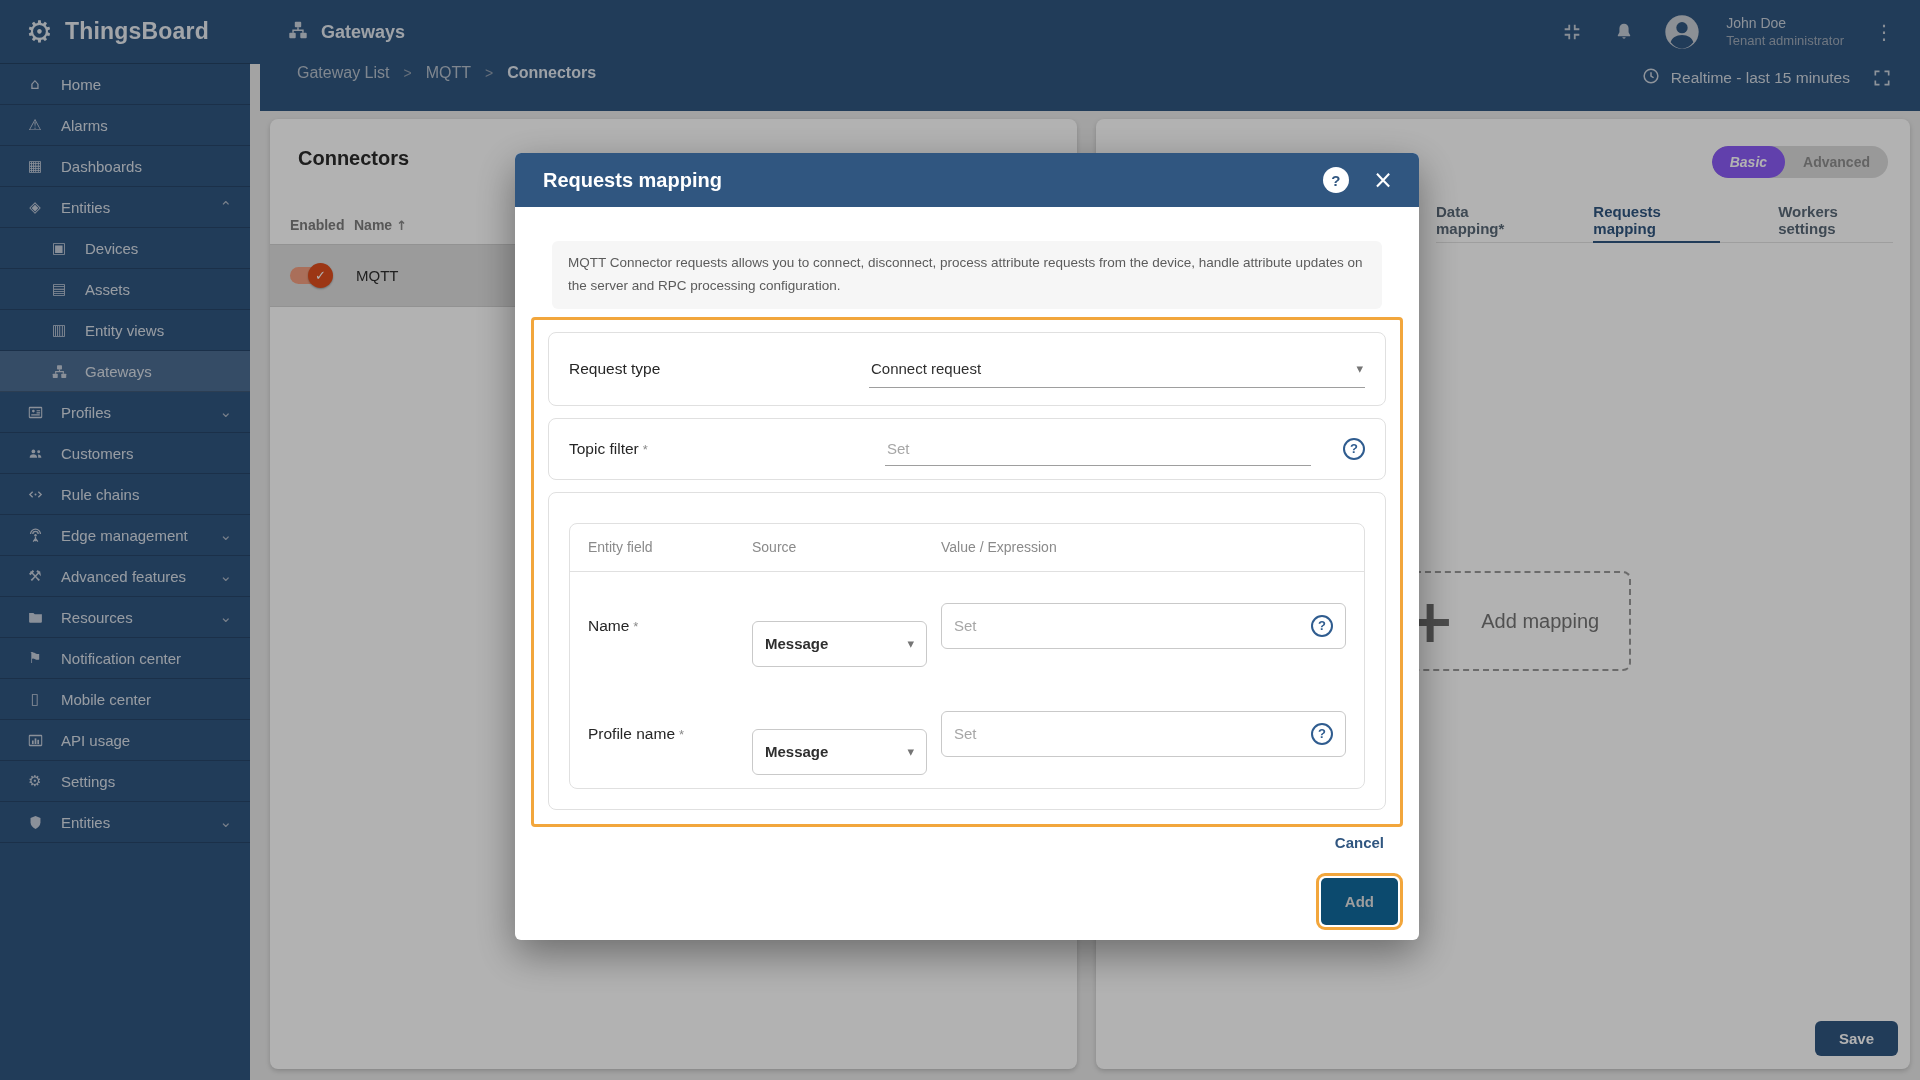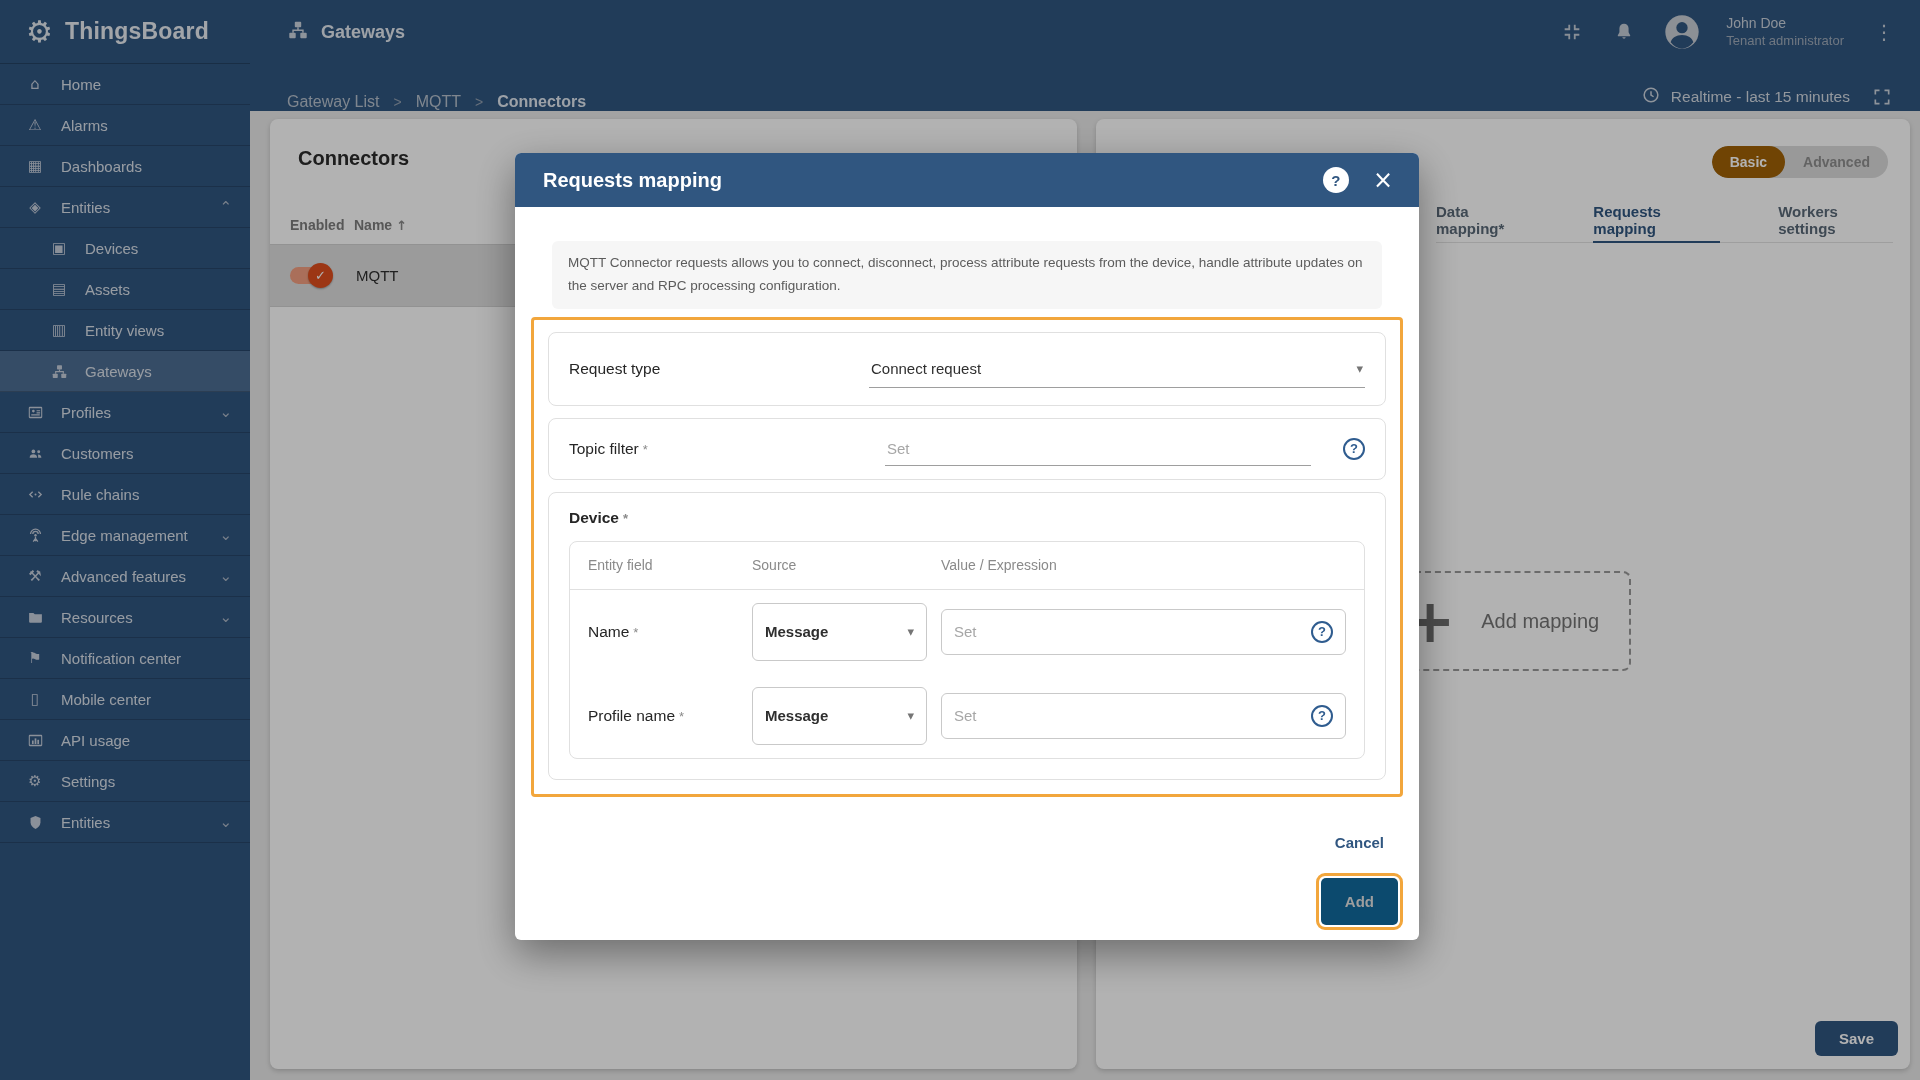--- a/index.html
+++ b/index.html
@@ -33,22 +33,22 @@
   .topbar-right { margin-left:auto; display:flex; align-items:center; gap:24px; padding-right:20px; }
   .tb-icon-btn { width:28px; height:28px; display:flex; align-items:center; justify-content:center;
                  cursor:pointer; }
   .tb-icon-btn svg { width:22px; height:22px; stroke:#c3ccd6; fill:none; stroke-width:2; }
   .avatar { width:40px; height:40px; cursor:pointer; }
   .user-block { line-height:1.25; cursor:pointer; }
   .user-name { font-size:14px; color:#c9d1db; }
   .user-role { font-size:13px; color:#9fabb9; }
   .more-vert { font-size:20px; color:#c3ccd6; cursor:pointer; padding:0 6px; }
 
-  .subbar { position:absolute; left:250px; top:64px; right:0; height:47px; background:#305680;
-            display:flex; align-items:flex-end; }
+  .subbar { position:absolute; left:260px; top:64px; right:0; height:47px; background:#305680;
+            display:flex; align-items:flex-start; }
   .crumbs { display:flex; align-items:center; gap:14px; padding-left:37px; font-size:16px; }
   .crumb { color:#b6c1cd; cursor:pointer; }
   .crumb.current { color:#e0e7ef; font-weight:700; cursor:default; }
   .crumb-sep { color:#93a1b1; font-size:14px; }
   .subbar-right { margin-left:auto; display:flex; align-items:center; gap:18px; padding-right:24px; }
   .timewindow { display:flex; align-items:center; gap:10px; cursor:pointer; }
   .timewindow svg { width:20px; height:20px; stroke:#ccd4de; fill:none; stroke-width:1.8; }
   .timewindow-label { font-size:15.5px; color:#d3dae2; }
   .expand-btn svg { width:20px; height:20px; stroke:#ccd4de; fill:none; stroke-width:2; }
 
@@ -73,21 +73,21 @@
   .toggle .knob { position:absolute; right:-3px; top:-4px; width:25px; height:25px; border-radius:50%;
                   background:#e04e1d; color:#fff; font-size:13px; display:flex; align-items:center;
                   justify-content:center; box-shadow:0 1px 2px rgba(0,0,0,0.3); }
   .conn-row .row-name { font-size:15px; color:#2e2e2e; margin-left:2px; }
 
   
   .seg-toggle { position:absolute; top:27px; right:22px; background:#dcdcdc; border-radius:16px;
                 display:flex; align-items:center; height:32px; padding:0; overflow:hidden; }
   .seg { padding:0 18px; height:32px; display:flex; align-items:center; font-size:14px;
          font-weight:700; color:#8f8f8f; cursor:pointer; }
-  .seg.selected { background:#a16207; color:#fff; border-radius:16px; }
+  .seg.selected { background:#8b5cf6; color:#fff; border-radius:16px;font-style:italic; }
   .tabs { position:absolute; top:78px; left:340px; right:17px; height:46px; display:flex; gap:58px;
           border-bottom:1px solid #e2e2e2; align-items:center; }
   .tab { font-size:15px; font-weight:700; color:#5a6978; cursor:pointer; position:relative;
          height:100%; display:flex; align-items:center; }
   .tab.active { color:#305680; }
   .tab.active::after { content:""; position:absolute; left:0; right:0; bottom:-1px; height:2px;
                        background:#305680; }
   .add-mapping { position:absolute; left:311px; top:452px; width:224px; height:100px;
                  border:2px dashed #9a9a9a; border-radius:8px; display:flex; align-items:center;
                  cursor:pointer; color:#757575; }
@@ -135,22 +135,22 @@
   .device-card { border:1px solid #e0e0e0; border-radius:8px; padding:16px 20px 20px 20px;
                  margin-bottom:2px; }
   .device-title { font-size:15.5px; font-weight:700; color:#262626; }
   .device-table { border:1px solid #e0e0e0; border-radius:8px; margin-top:14px; }
   .dt-grid { display:grid; grid-template-columns:150px 175px 1fr; column-gap:14px; align-items:center;
              padding:0 18px; }
   .dt-head { height:48px; border-bottom:1px solid #e0e0e0; }
   .dt-head span { font-size:14px; color:#8a8a8a; }
   .dt-row { padding-top:13px; padding-bottom:13px; }
   .dt-row .row-label { font-size:15.5px; color:#262626; }
-  .select-box { height:58px; border:1px solid #c9c9c9; border-radius:6px; display:flex;
-                align-items:center; padding:0 12px; cursor:pointer; }
+  .select-box { height:46px; border:1px solid #c9c9c9; border-radius:6px; display:flex;
+                align-items:center; padding:0 12px; cursor:pointer;margin-top:36px; }
   .select-box .sel-value { font-size:15px; color:#2f2f2f; font-weight:600; }
   .value-box { height:46px; border:1px solid #c9c9c9; border-radius:6px; display:flex;
                align-items:center; padding:0 12px; }
   .value-box input { border:none; outline:none; flex:1; font-size:15px;
                      font-family:"Liberation Sans",sans-serif; background:transparent; }
   .value-box .help-circle { margin-left:10px; }
 
   .dialog-footer { position:absolute; right:16px; bottom:10px; display:flex; align-items:center;
                    gap:12px;flex-direction:column; }
   .cancel-btn { background:none; border:none; color:#305680; font-size:15px; font-weight:700;
@@ -427,23 +427,20 @@
       <span class="form-label">
         <span>Topic filter</span><span class="asterisk">*</span>
       </span>
       <div class="input-underline">
         <input placeholder="Set" style="">
       </div>
       <span class="help-circle field-help">?</span>
     </div>
 
     <div class="device-card">
-      <div class="device-title">
-        <span>Device</span><span class="asterisk">*</span>
-      </div>
       <div class="device-table">
         <div class="dt-grid dt-head">
           <span>Entity field</span>
           <span>Source</span>
           <span>Value / Expression</span>
         </div>
         <div class="dt-grid dt-row">
           <span class="row-label">
             <span>Name</span><span class="asterisk">*</span>
           </span>

